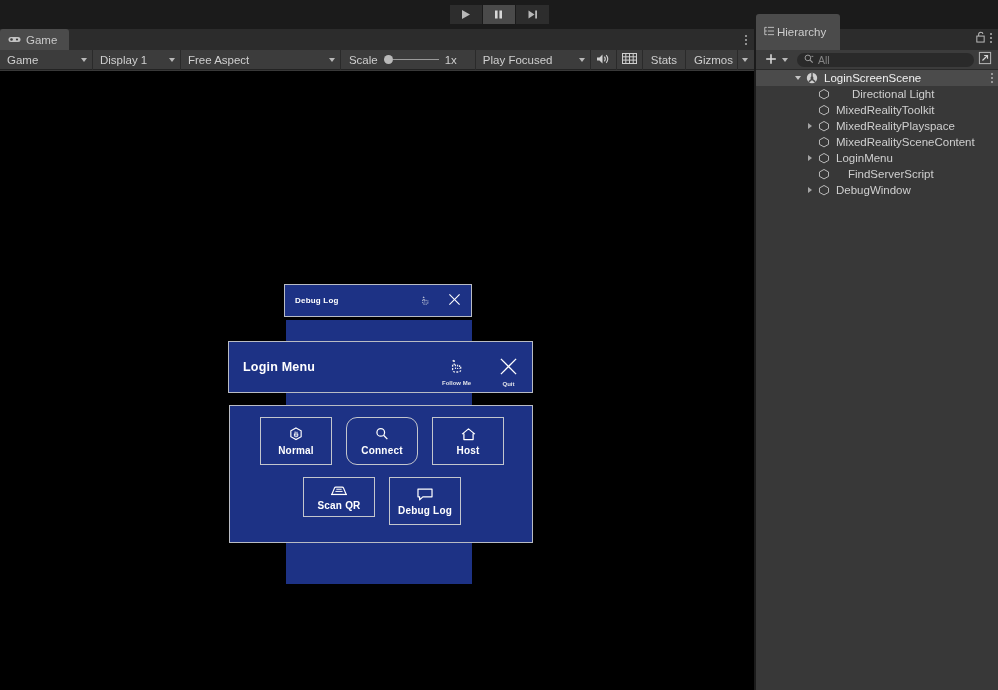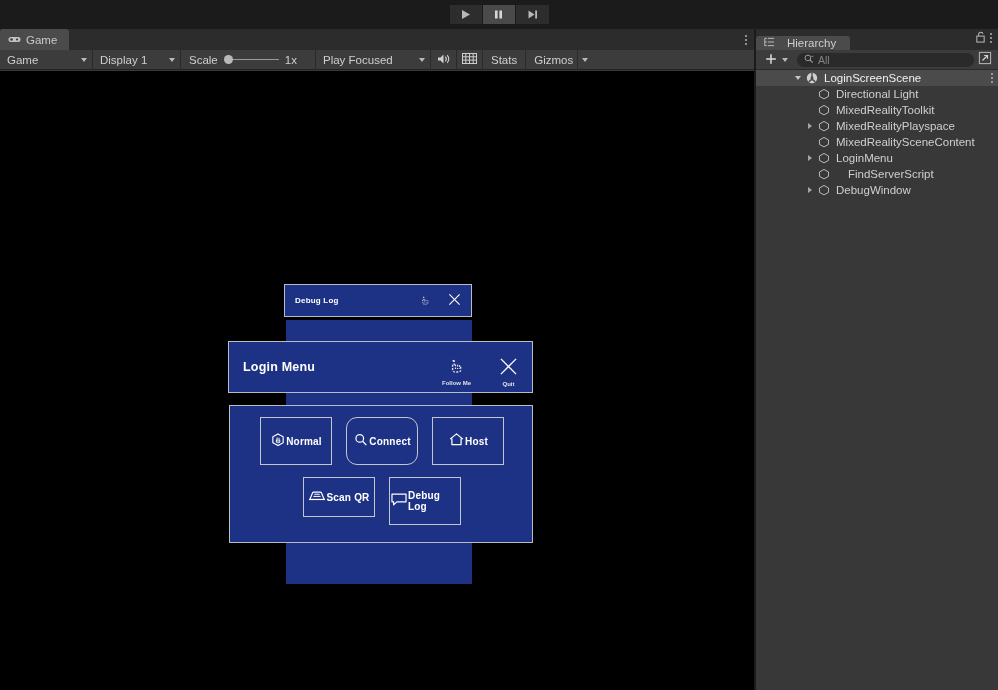--- a/index.html
+++ b/index.html
@@ -100,39 +100,39 @@
   .hdr-btn {
     display:flex; flex-direction:column; align-items:center; justify-content:center;
     color:#e8e9ee;
   }
   .hdr-btn .lbl { font-size:6px; font-weight:bold; color:#dfe1e8; margin-top:1px; line-height:1; }
 
   .btn-grid { position:absolute; display:flex; flex-direction:column; align-items:center; }
   .btn-row { display:flex; }
   .mrtk-btn {
     border:1px solid #c3c6cd;
-    display:flex; flex-direction:row; align-items:center; justify-content:center;
+    display:flex; flex-direction:column; align-items:center; justify-content:center;
     color:#ffffff;
     background:#1d3285;
   }
   .mrtk-btn .ic { margin-bottom:3px; display:flex; align-items:center; justify-content:center; }
   .mrtk-btn .cap { font-size:10px; font-weight:bold; letter-spacing:.2px; }
 
   
   .hierarchy {
     position:absolute; left:756px; top:29px; width:242px; height:661px;
     background:#383838;
   }
   .h-tabstrip {
     position:absolute; left:0; top:0; width:242px; height:21px;
     background:#2c2c2c; display:flex; align-items:flex-end;
   }
   .h-tab {
-    height:14px; padding:0 14px 0 8px; background:#4b4b4b;
-    display:flex; align-items:center; gap:12px;
+    height:36px; padding:0 14px 0 8px; background:#4b4b4b;
+    display:flex; align-items:center; gap:2px;
     border-top-left-radius:3px; border-top-right-radius:3px;
     color:#cdcdcd; font-size:11.5px;
   }
   .h-tab-spacer { flex:1; }
   .h-tab-actions { display:flex; align-items:center; gap:4px; padding:0 6px 3px 0; }
 
   .h-toolbar {
     position:absolute; left:0; top:21px; width:242px; height:20px;
     background:#3c3c3c; display:flex; align-items:center; padding:0 4px;
     border-bottom:1px solid #2a2a2a;
@@ -215,20 +215,24 @@
       </div>
     </div>
 
     <div class="gametoolbar">
       <div class="tb-dd" style="width:93px">
         <span>Game</span>
         <span class="caret"></span>
       </div>
       <div class="tb-dd" style="width:88px">
         <span>Display 1</span>
+        <span class="caret"></span>
+      </div>
+      <div class="tb-dd" style="width:160px">
+        <span>Free Aspect</span>
         <span class="caret"></span>
       </div>
       <div class="tb-item" style="width:135px">
         <span>Scale</span>
         <span class="slider">
           <span class="knob"></span>
           <span class="track"></span>
         </span>
         <span>1x</span>
       </div>
@@ -467,21 +471,21 @@
       </div>
 
       <div class="h-row">
         <span style="width:48px"></span>
         <span class="h-arrow"></span>
         <span class="h-ico">
           <svg width="12" height="12" viewBox="0 0 13 13">
               <polygon points="6.5,1.6 11.4,4.3 11.4,9.1 6.5,11.8 1.6,9.1 1.6,4.3" fill="none" stroke="#bdbdbd" stroke-width="1.05"></polygon>
             </svg>
         </span>
-        <span class="h-label" style="margin-left:4px">Directional Light</span>
+        <span class="h-label" style="margin-left:20px">Directional Light</span>
       </div>
 
       <div class="h-row">
         <span style="width:48px"></span>
         <span class="h-arrow"></span>
         <span class="h-ico">
           <svg width="12" height="12" viewBox="0 0 13 13">
               <polygon points="6.5,1.6 11.4,4.3 11.4,9.1 6.5,11.8 1.6,9.1 1.6,4.3" fill="none" stroke="#bdbdbd" stroke-width="1.05"></polygon>
             </svg>
         </span>

